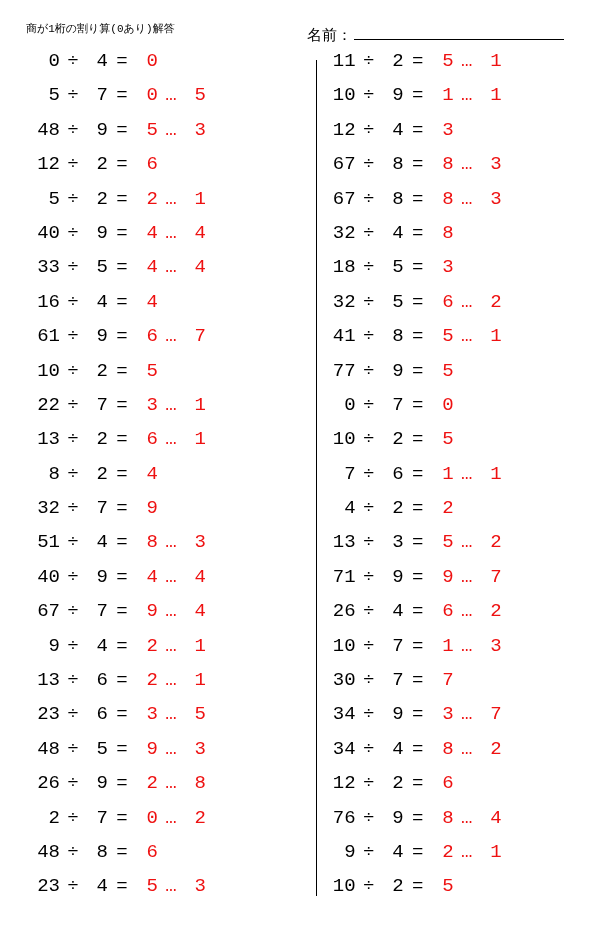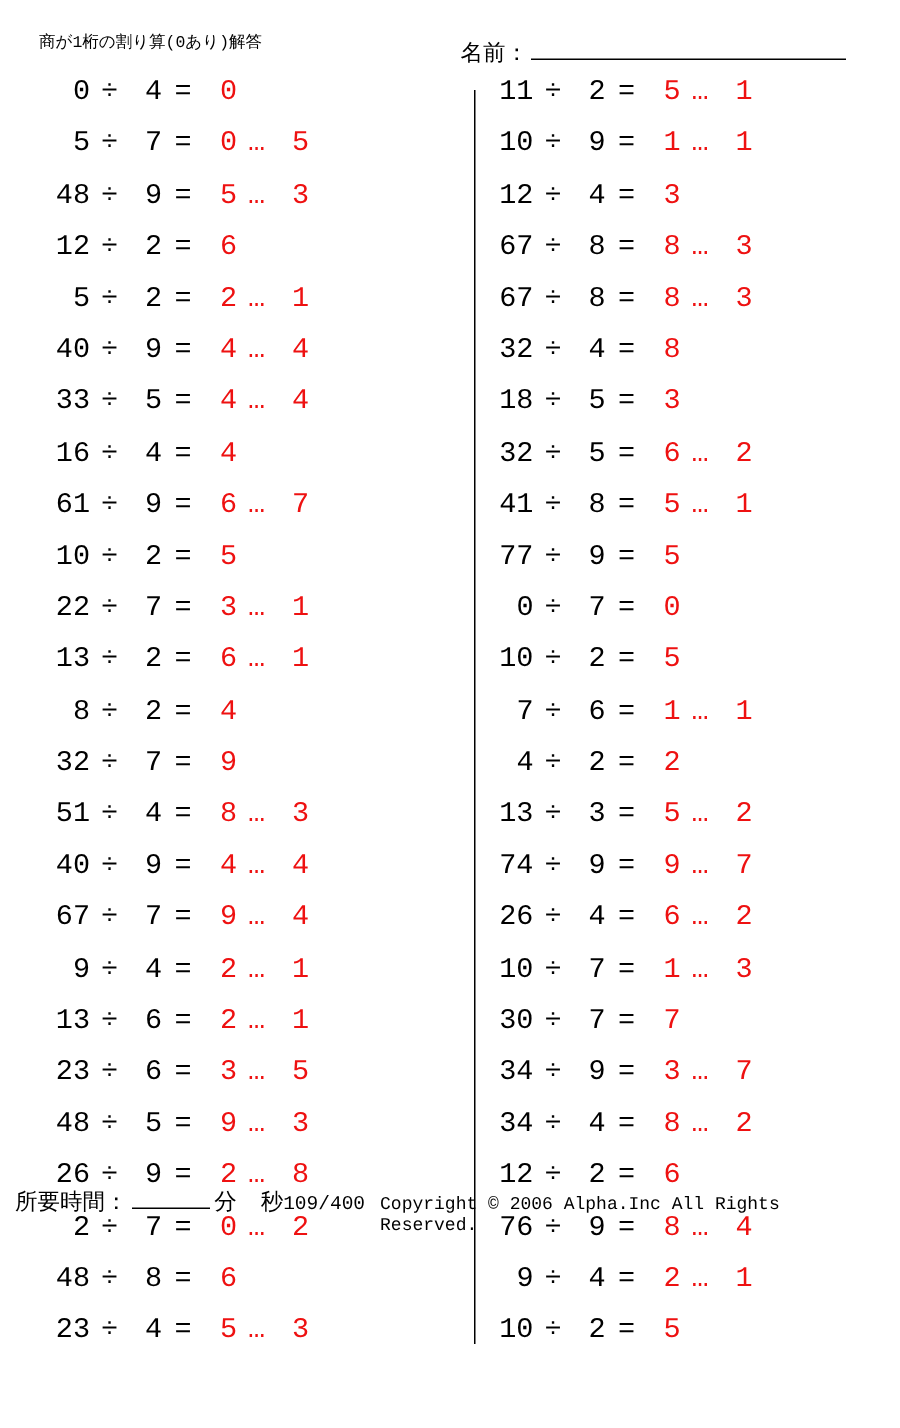--- a/index.html
+++ b/index.html
@@ -486,21 +486,21 @@
         <div class="prob">
           <span class="c w-dividend">13</span>
           <span class="c w-op">÷</span>
           <span class="c w-divisor">3</span>
           <span class="c w-eq">=</span>
           <span class="c w-quot ans">5</span>
           <span class="c w-dots ans">…</span>
           <span class="c w-rem ans">2</span>
         </div>
         <div class="prob">
-          <span class="c w-dividend">74</span>
+          <span class="c w-dividend">71</span>
           <span class="c w-op">÷</span>
           <span class="c w-divisor">9</span>
           <span class="c w-eq">=</span>
           <span class="c w-quot ans">9</span>
           <span class="c w-dots ans">…</span>
           <span class="c w-rem ans">7</span>
         </div>
         <div class="prob">
           <span class="c w-dividend">26</span>
           <span class="c w-op">÷</span>
@@ -572,24 +572,14 @@
         <div class="prob">
           <span class="c w-dividend">10</span>
           <span class="c w-op">÷</span>
           <span class="c w-divisor">2</span>
           <span class="c w-eq">=</span>
           <span class="c w-quot ans">5</span>
         </div>
       </div>
   </div>
 
-  <div class="footer">
-    <span class="time-label">所要時間：</span>
-    <span class="time-blank"></span>
-    <span class="unit">分</span>
-    <span class="unit2">秒</span>
-    <span class="footer-right">
-      <span class="page-num">109/400</span>
-      <span class="copyright">Copyright © 2006 Alpha.Inc All Rights Reserved.</span>
-    </span>
-  </div>
 
 </div>
 
 </body></html>

